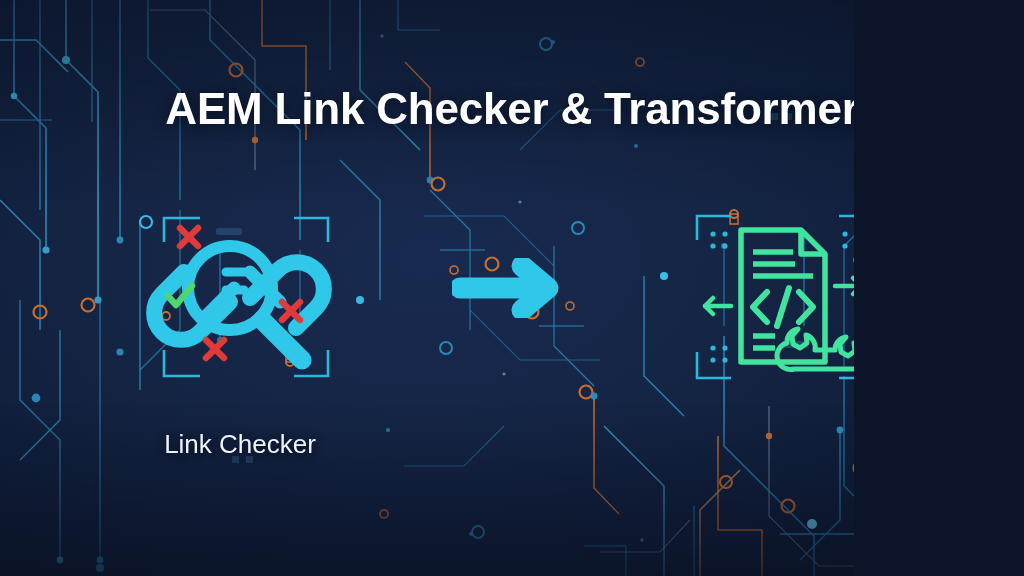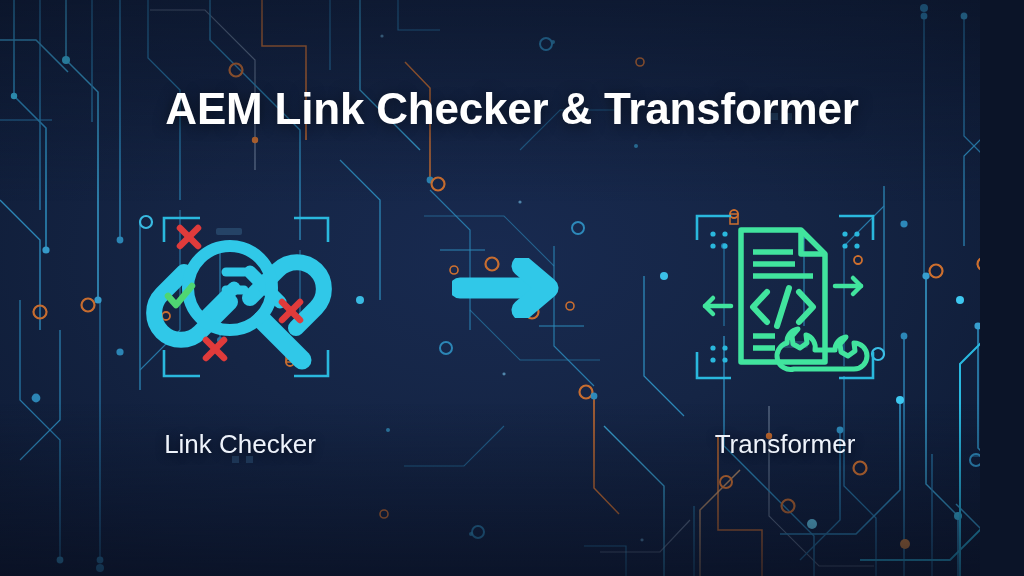--- a/index.html
+++ b/index.html
@@ -4,21 +4,21 @@
 <style>
   * { margin:0; padding:0; box-sizing:border-box; }
   html, body {
     width:1024px; height:576px;
     background:#0b1428;
     font-family:"Liberation Sans", sans-serif;
     overflow:hidden;
   }
   #slide {
     position:relative;
-    width:980px; height:576px;
+    width:854px; height:576px;
     overflow:hidden;
     background:
       radial-gradient(ellipse 700px 420px at 50% 46%, #17294f 0%, #142murder 0%, #132444 42%, #0f1c38 70%, #0b1428 100%);
   }
   #slide {
     background:
       radial-gradient(ellipse 760px 460px at 50% 45%, #182a50 0%, #152545 40%, #101e3a 72%, #0b1428 100%);
   }
   .bg-svg { position:absolute; inset:0; width:1024px; height:576px; }
 
@@ -301,16 +301,15 @@
         <g stroke="#41e49e" stroke-width="4.5" stroke-linecap="round" stroke-linejoin="round" fill="none">
           <line x1="56" y1="96" x2="30" y2="96"></line>
           <path d="M38,88 L30,96 L38,104"></path>
         </g>
         <g stroke="#41e49e" stroke-width="4.5" stroke-linecap="round" stroke-linejoin="round" fill="none">
           <line x1="160" y1="76" x2="186" y2="76"></line>
           <path d="M178,68 L186,76 L178,84"></path>
         </g>
       </svg>
     </div>
-    <div class="caption">Transformer</div>
   </div>
 
 </div>
 
 </body></html>

